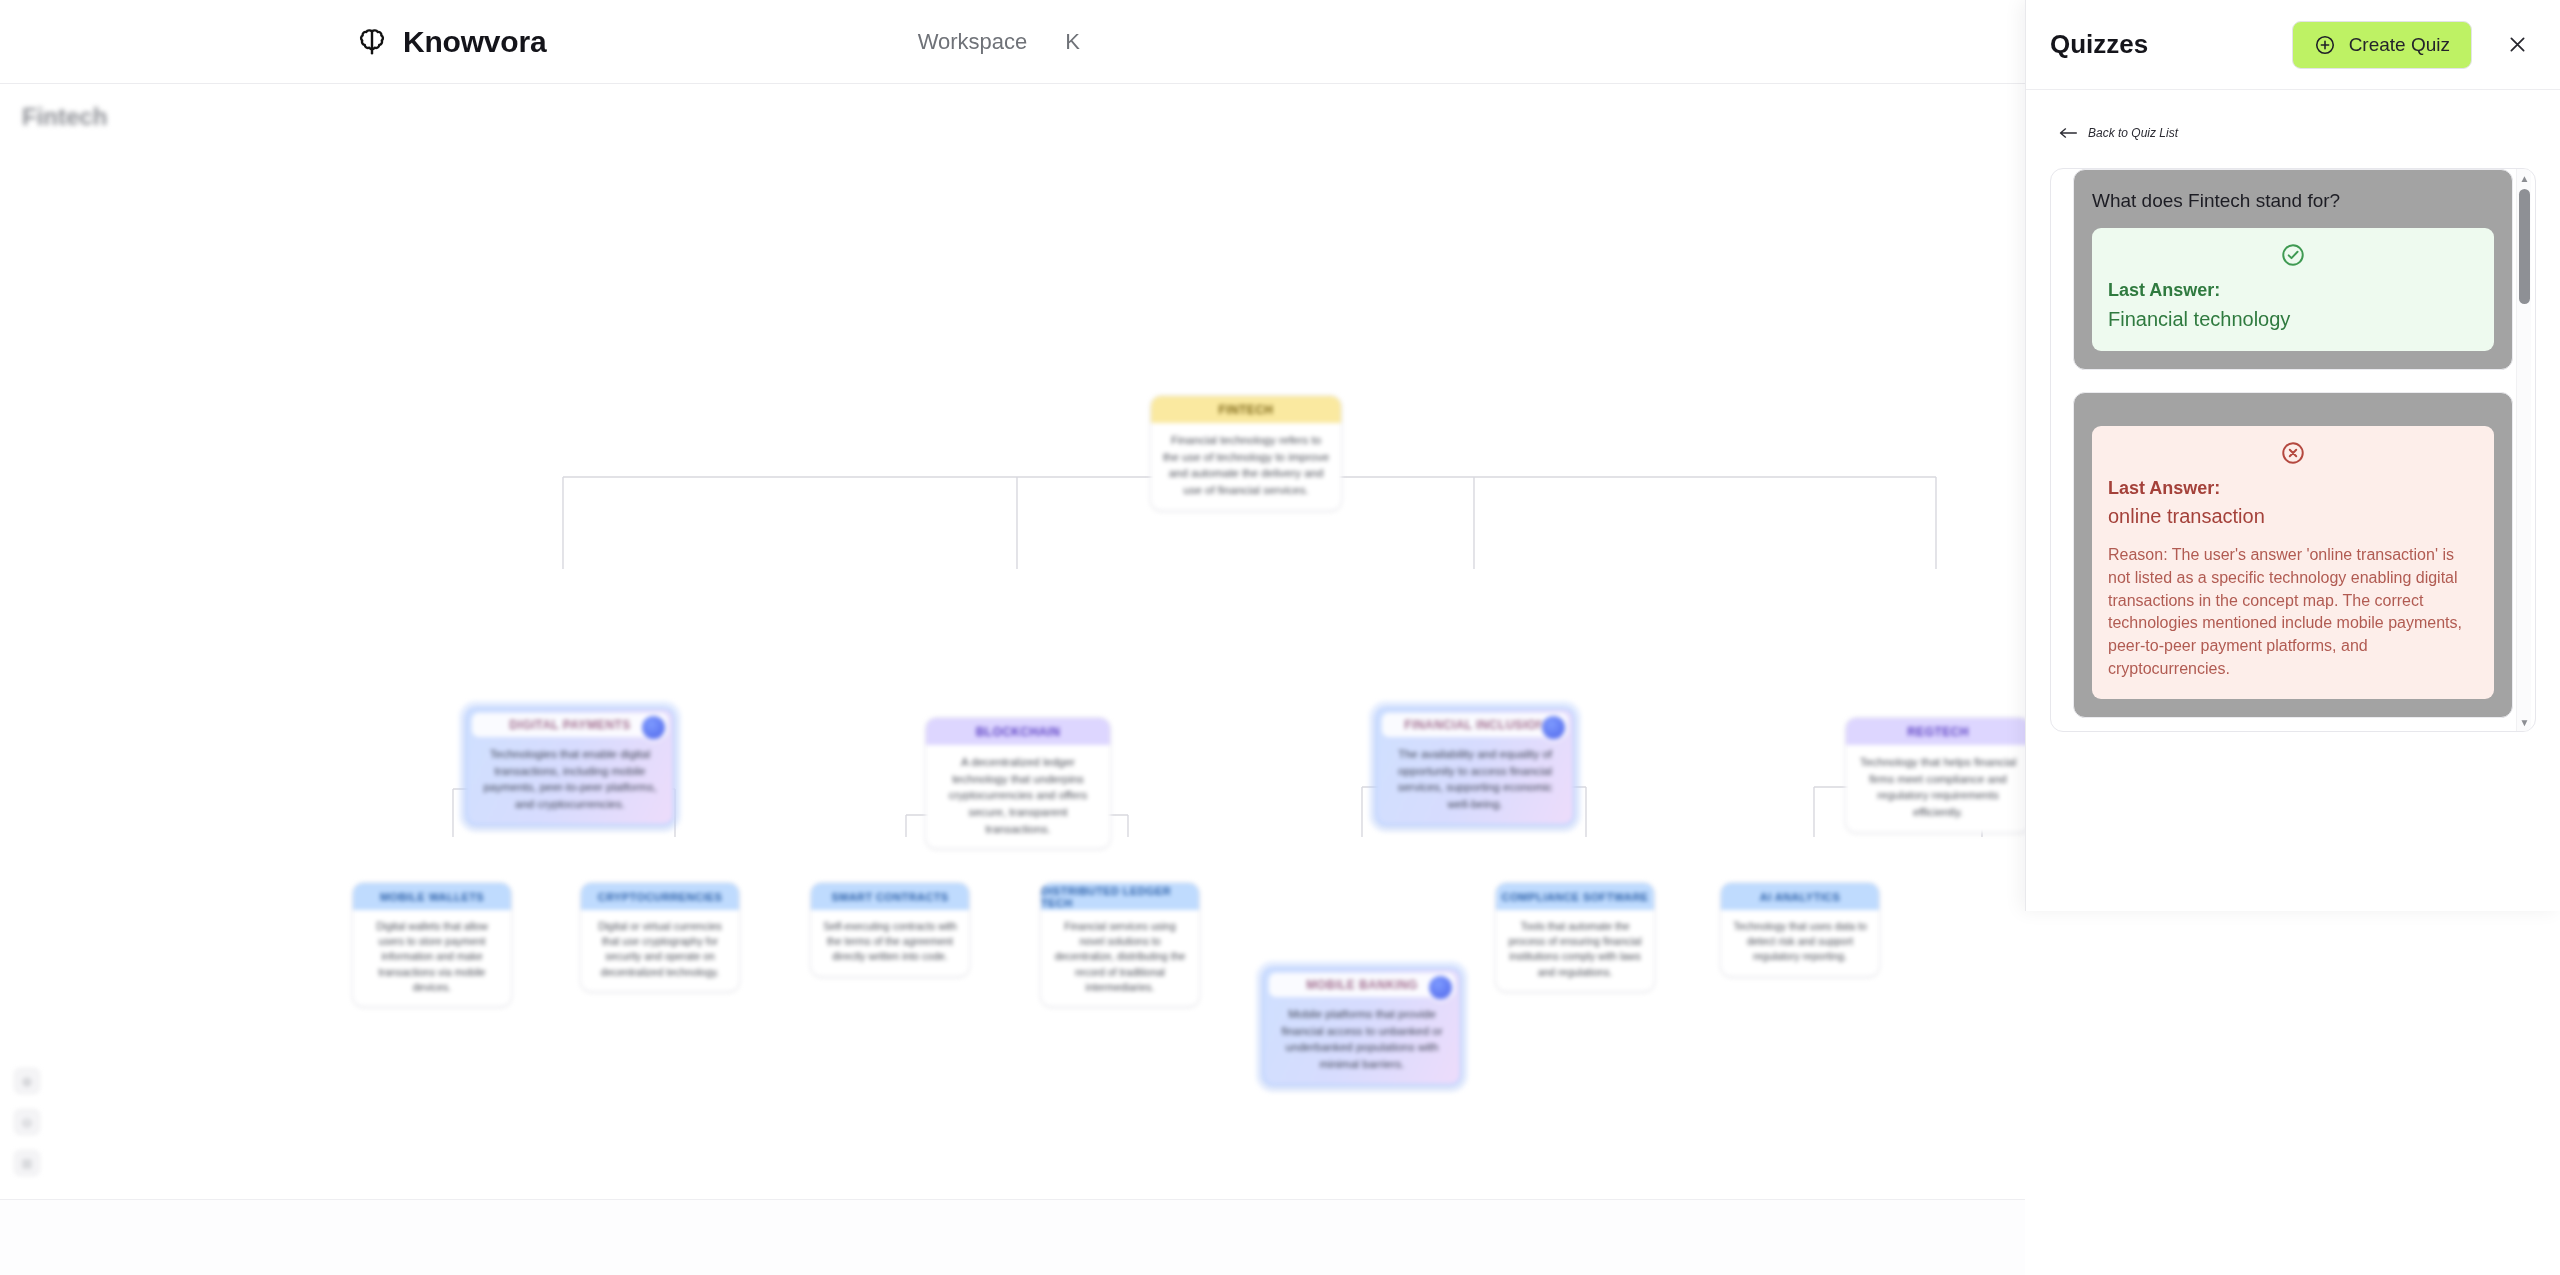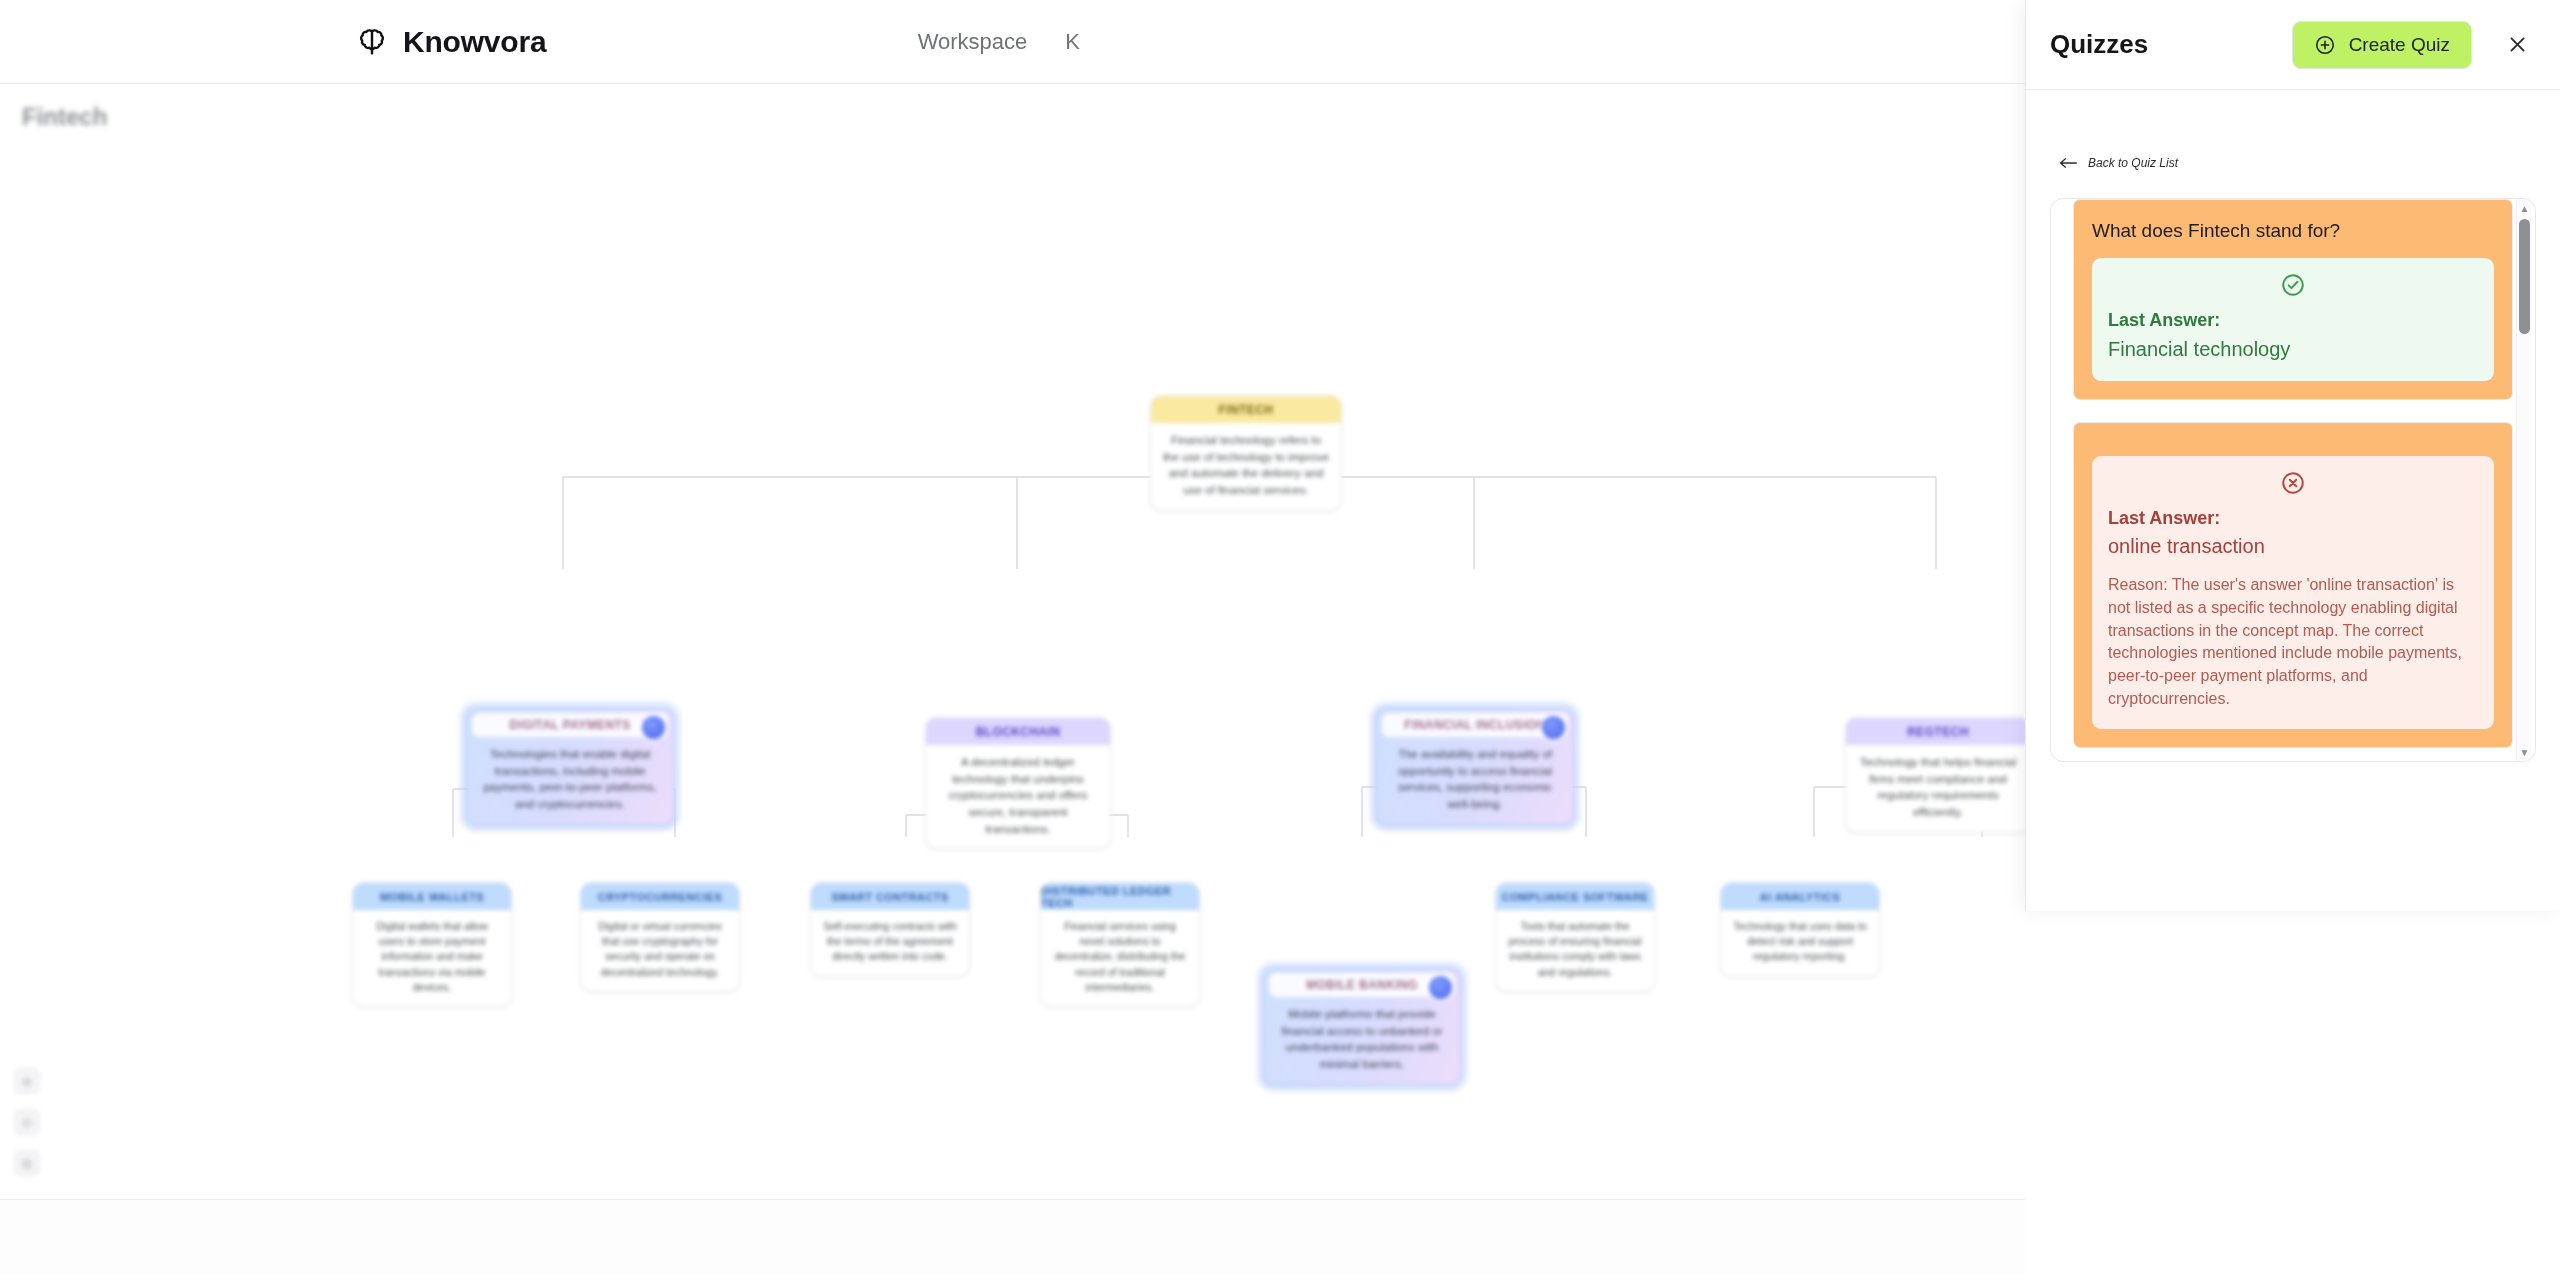--- a/index.html
+++ b/index.html
@@ -123,21 +123,21 @@
     font-size: 13px; color: #b9bbc0;
   }
 
   
   .panel {
     position: absolute; top: 0; right: 0;
     width: 535px; height: 911px;
     background: #ffffff;
     border-left: 1px solid #e9e9ec;
     box-shadow: -4px 0 18px rgba(20,22,40,.06);
-    display: flex; flex-direction: column; gap: 30px;
+    display: flex; flex-direction: column;
   }
   .panel-head {
     height: 90px; flex: 0 0 90px;
     border-bottom: 1px solid #ededf0;
     display: flex; align-items: center; padding: 0 26px 0 24px; gap: 14px;
   }
   .panel-title { font-size: 26px; font-weight: 700; color: #15151b; }
   .create-quiz {
     margin-left: auto;
     display: flex; align-items: center; gap: 13px;
@@ -172,22 +172,22 @@
   }
   .quiz-count { font-size: 15px; color: #8b8d95; margin: 14px 0 16px 2px; }
 
   .qscroll {
     flex: 1 1 auto; position: relative;
     padding: 0 22px 0 22px; overflow: hidden;
   }
   .qlist { position: relative; }
 
   .qitem {
-    border: 1px solid #ebebef; border-radius: 7px;
-    background: #fdba74; padding: 18px 18px 18px;
+    border: 1px solid #ebebef; border-radius: 12px;
+    background: #a3a3a3; padding: 18px 18px 18px;
     margin-bottom: 22px;
   }
   .qtext { font-size: 19px; line-height: 1.34; color: #1d1d24; }
 
   .ans {
     margin-top: 15px; border-radius: 9px; padding: 14px 16px 18px;
   }
   .ans.ok { background: #eefaef; }
   .ans.bad { background: #fdeeea; }
   .ans-icon { display: flex; justify-content: center; margin-bottom: 11px; }

